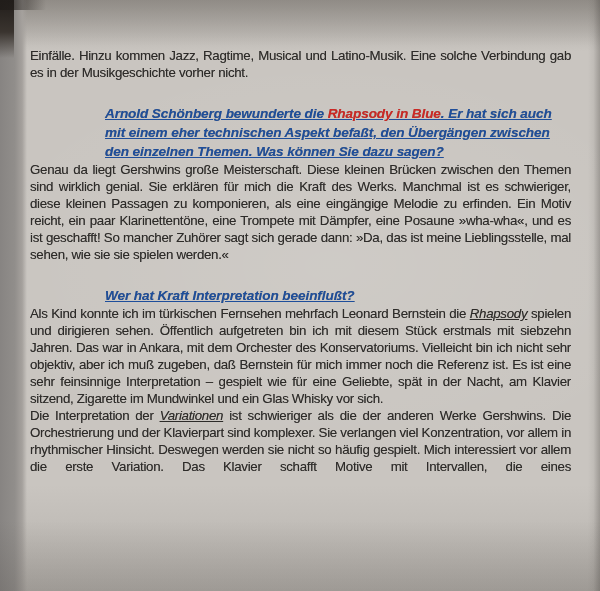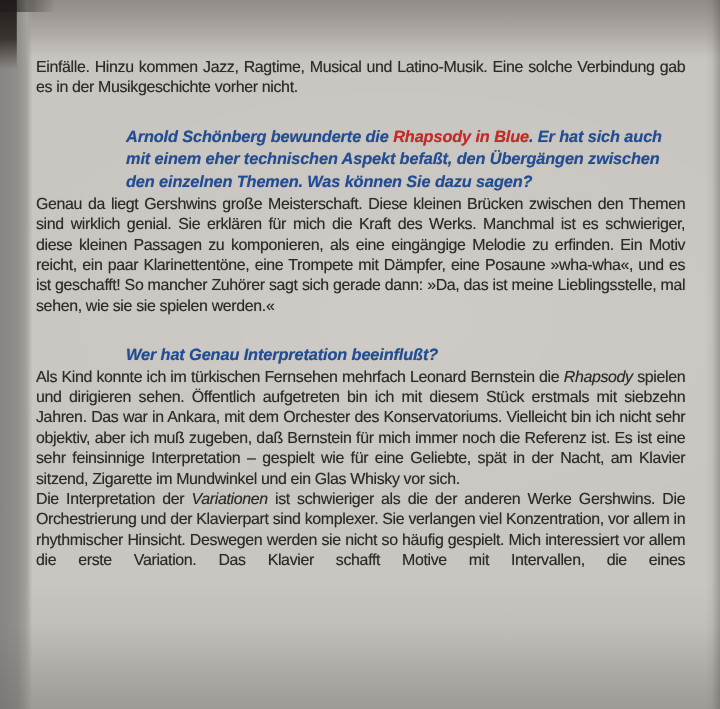--- a/index.html
+++ b/index.html
@@ -52,43 +52,44 @@
   }
   .answer.continues { text-align-last: justify; }
   .question {
     margin: 23px 0 0 75px;
     font-weight: 700; font-style: italic;
     color: var(--q-blue);
     font-size: 13.6px; line-height: 19px;
     letter-spacing: -0.1px;
     white-space: pre-line;
     text-align: left;
+    text-decoration: underline;
   }
   .answer { margin-top: 0; }
   .seg-blue  { color: var(--q-blue); }
   .seg-red   { color: var(--q-red); }
   .seg-plain { }
-  .seg-italic { font-style: italic; }
+  .seg-italic { font-style: italic; text-decoration: underline; }
 </style>
 </head>
 <body>
 
 <div class="stage" style="--page-bg: #c9c5c0; --page-top: #aba7a2; --page-bottom: #b4b0ab; --ink: #2d2b29; --q-blue: #1e4e9b; --q-red: #ce2723;">
   <div class="top-band"></div>
   <div class="left-edge"></div>
   <div class="corner-dark"></div>
   <div class="top-dark-sliver"></div>
   <div class="right-edge"></div>
   <div class="bottom-shade"></div>
 
   <div class="content">
     <p class="intro">Einfälle. Hinzu kommen Jazz, Ragtime, Musical und Latino-Musik. Eine solche Verbindung gab es in der Musikgeschichte vorher nicht.</p>
     <div>
   <p class="question"><span class="seg-blue">Arnold Schönberg bewunderte die </span><span class="seg-red">Rhapsody in Blue</span><span class="seg-blue">. Er hat sich auch mit einem eher technischen Aspekt befaßt, den Übergängen zwischen den einzelnen Themen. Was können Sie dazu sagen?</span></p>
   <p class="answer"><span class="seg-plain">Genau da liegt Gershwins große Meisterschaft. Diese kleinen Brücken zwischen den Themen sind wirklich genial. Sie erklären für mich die Kraft des Werks. Manchmal ist es schwieriger, diese kleinen Passagen zu komponieren, als eine eingängige Melodie zu erfinden. Ein Motiv reicht, ein paar Klarinettentöne, eine Trompete mit Dämpfer, eine Posaune »wha-wha«, und es ist geschafft! So mancher Zuhörer sagt sich gerade dann: »Da, das ist meine Lieblingsstelle, mal sehen, wie sie sie spielen werden.«</span></p>
 
-  <p class="question"><span class="seg-blue">Wer hat Genau Interpretation beeinflußt?</span></p>
+  <p class="question"><span class="seg-blue">Wer hat Kraft Interpretation beeinflußt?</span></p>
   <p class="answer"><span class="seg-plain">Als Kind konnte ich im türkischen Fernsehen mehrfach Leonard Bernstein die </span><span class="seg-italic">Rhapsody</span><span class="seg-plain"> spielen und dirigieren sehen. Öffentlich aufgetreten bin ich mit diesem Stück erstmals mit siebzehn Jahren. Das war in Ankara, mit dem Orchester des Konservatoriums. Vielleicht bin ich nicht sehr objektiv, aber ich muß zugeben, daß Bernstein für mich immer noch die Referenz ist. Es ist eine sehr feinsinnige Interpretation – gespielt wie für eine Geliebte, spät in der Nacht, am Klavier sitzend, Zigarette im Mundwinkel und ein Glas Whisky vor sich.</span></p>
 
   <p class="answer continues"><span class="seg-plain">Die Interpretation der </span><span class="seg-italic">Variationen</span><span class="seg-plain"> ist schwieriger als die der anderen Werke Gershwins. Die Orchestrierung und der Klavierpart sind komplexer. Sie verlangen viel Konzentration, vor allem in rhythmischer Hinsicht. Deswegen werden sie nicht so häufig gespielt. Mich interessiert vor allem die erste Variation. Das Klavier schafft Motive mit Intervallen, die eines</span></p>
 </div>
   </div>
 </div>
 
 </body></html>

